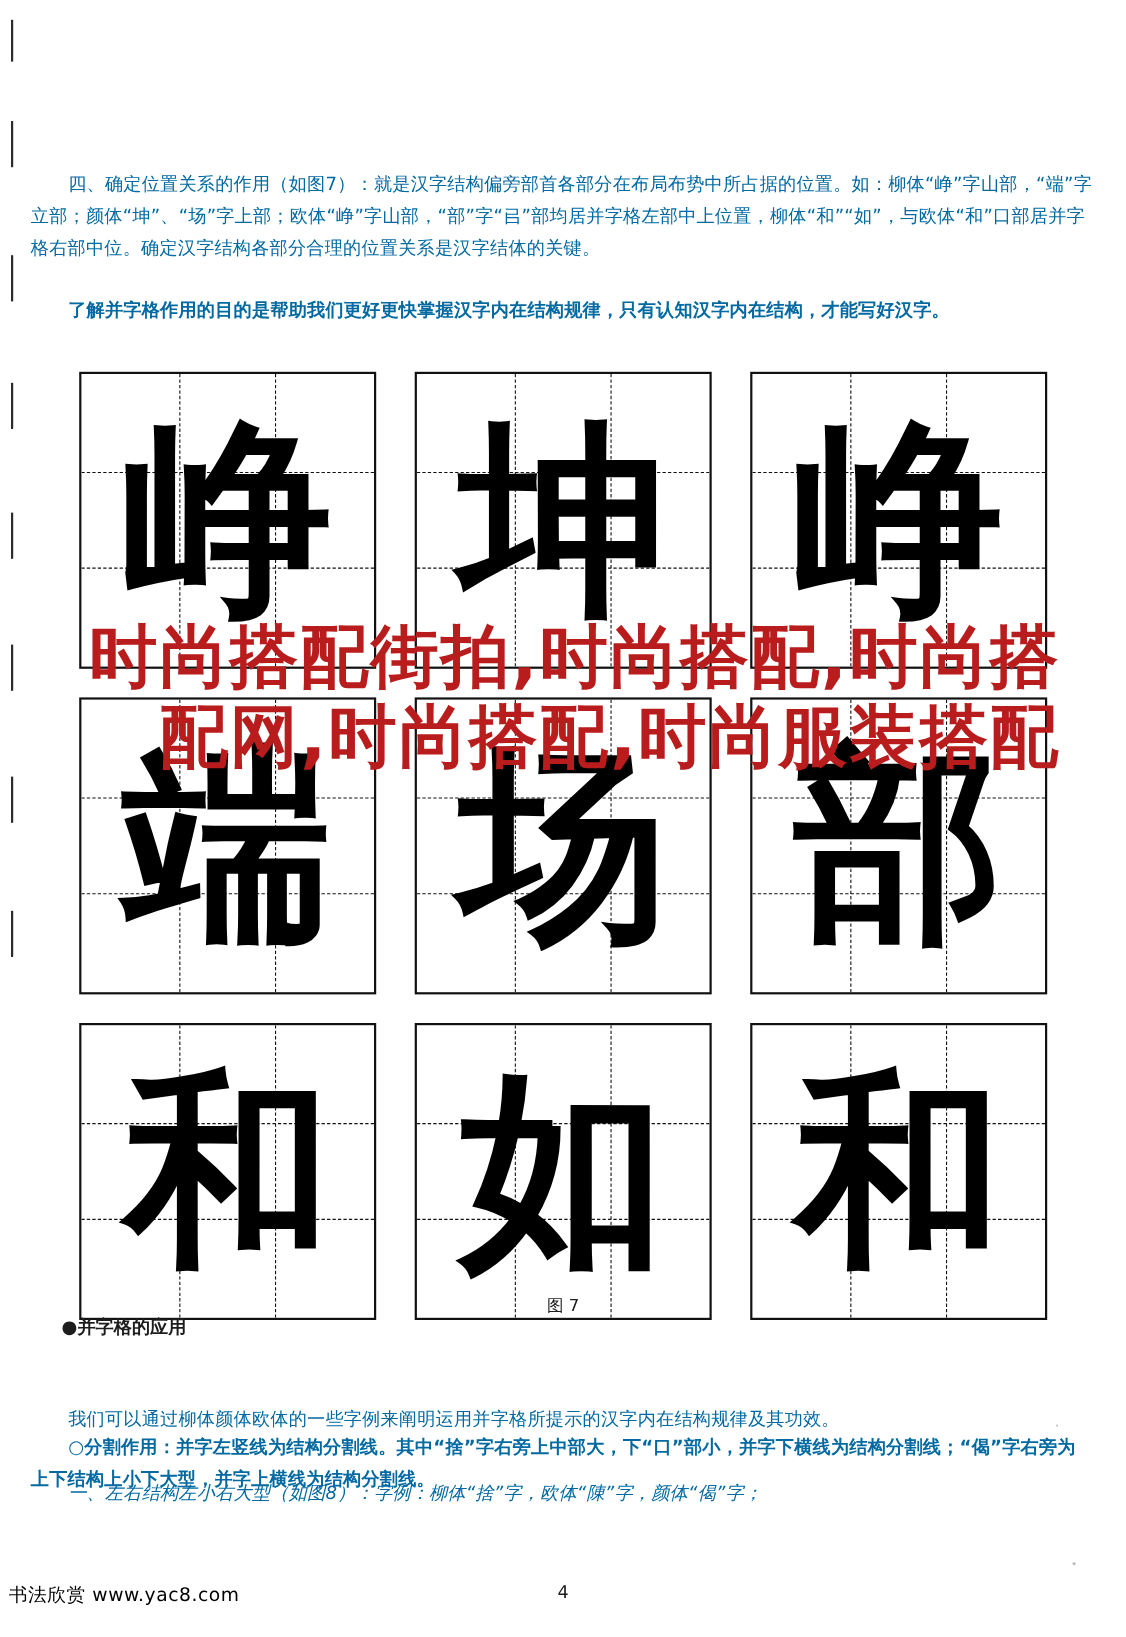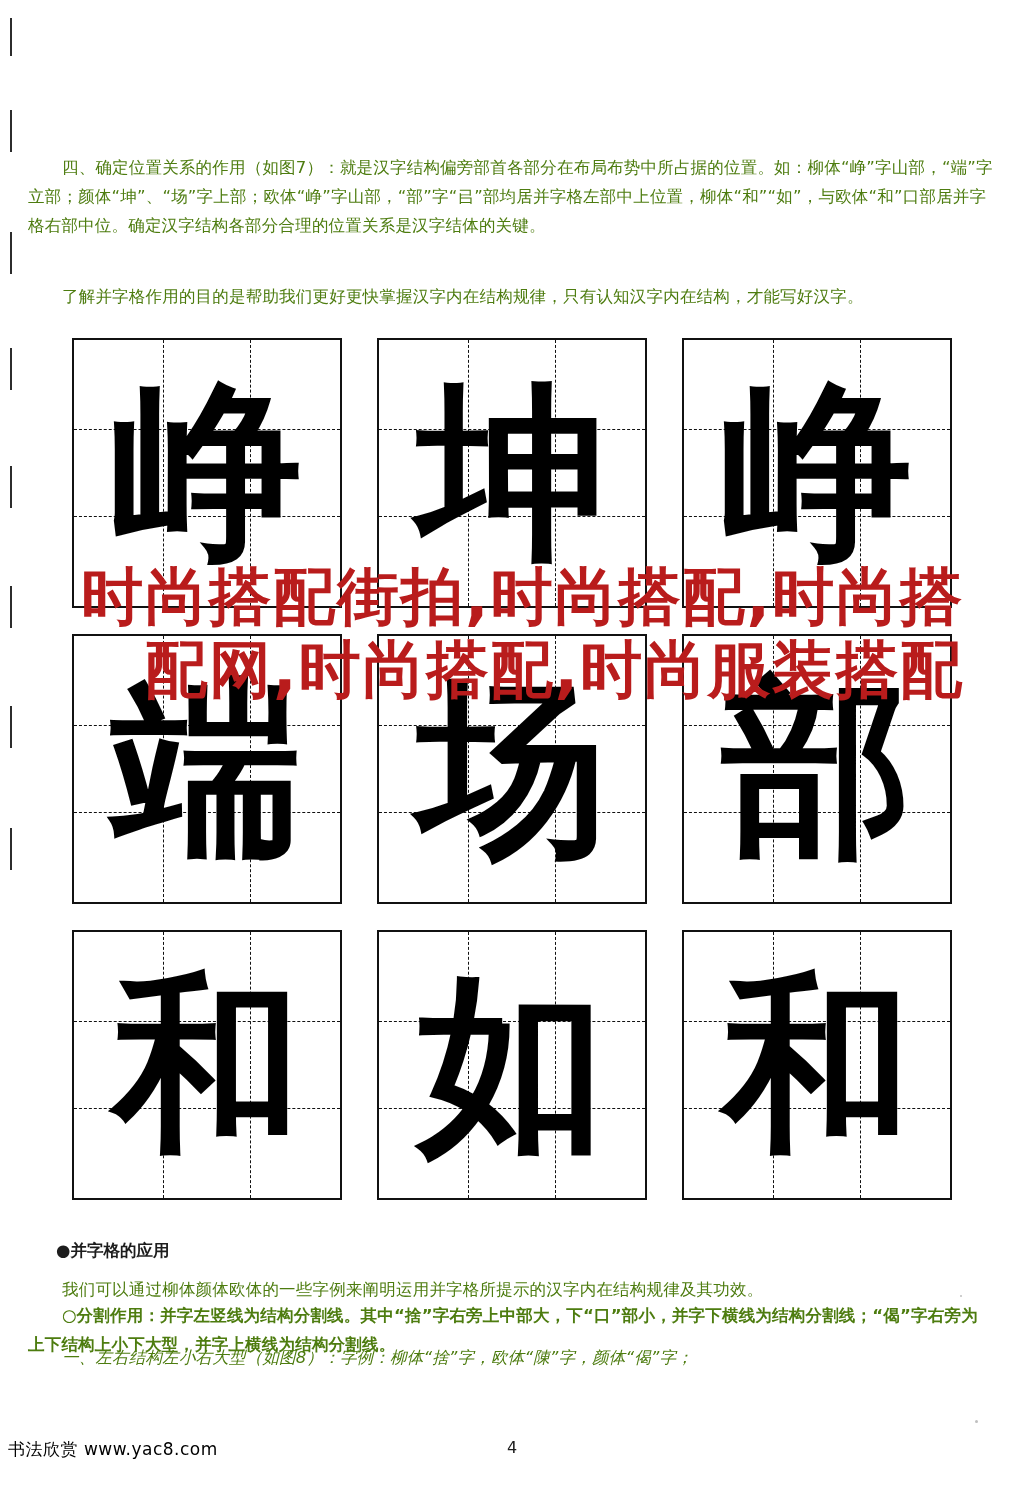--- a/index.html
+++ b/index.html
@@ -21,38 +21,39 @@
   
   .margin-tick {
     position: absolute;
     left: 10px;
     width: 2px;
     background: #2c2c2c;
   }
 
   .body-text {
     position: absolute;
-    color: #4d7c0f;
+    color: #0369a1;
     font-family: "DejaVu Sans", sans-serif;
     font-size: 16.5px;
     line-height: 29px;
     letter-spacing: 0.2px;
   }
 
   .para-1 {
     left: 28px;
     top: 136px;
     width: 965px;
     text-indent: 34px;
   }
   .para-2 {
     left: 28px;
-    top: 265px;
-    width: 965px;
-    text-indent: 34px;
+    top: 250px;
+    width: 965px;
+    text-indent: 34px;
+    font-weight: bold;
   }
 
   
   .grid {
     position: absolute;
     left: 72px;
     top: 338px;
     width: 880px;
     display: grid;
     grid-template-columns: repeat(3, 270px);
@@ -120,21 +121,21 @@
     width: 1024px;
     text-align: center;
     font-family: "DejaVu Sans", sans-serif;
     font-size: 15px;
     color: #1d1d1d;
   }
 
   .bullet-head {
     position: absolute;
     left: 56px;
-    top: 1240px;
+    top: 1196px;
     font-family: "DejaVu Sans", sans-serif;
     font-size: 16.5px;
     color: #1d1d1d;
     font-weight: 700;
   }
   .para-3 {
     left: 28px;
     top: 1258px;
     width: 965px;
     text-indent: 34px;
@@ -244,20 +245,21 @@
       <span class="glyph">和</span>
     </div>
     <div class="cell">
       <span class="glyph">如</span>
     </div>
     <div class="cell">
       <span class="glyph">和</span>
     </div>
   </div>
 
+  <div class="figure-caption">图 7</div>
 
   <div class="bullet-head">●并字格的应用</div>
 
   <p class="body-text para-3">我们可以通过柳体颜体欧体的一些字例来阐明运用并字格所提示的汉字内在结构规律及其功效。</p>
 
   <p class="body-text para-4">一、左右结构左小右大型（如图8）：字例：柳体“捨”字，欧体“陳”字，颜体“偈”字；</p>
 
   <p class="body-text para-5">○分割作用：并字左竖线为结构分割线。其中“捨”字右旁上中部大，下“口”部小，并字下横线为结构分割线；“偈”字右旁为上下结构上小下大型，并字上横线为结构分割线。</p>
 
   <div class="page-number">4</div>

